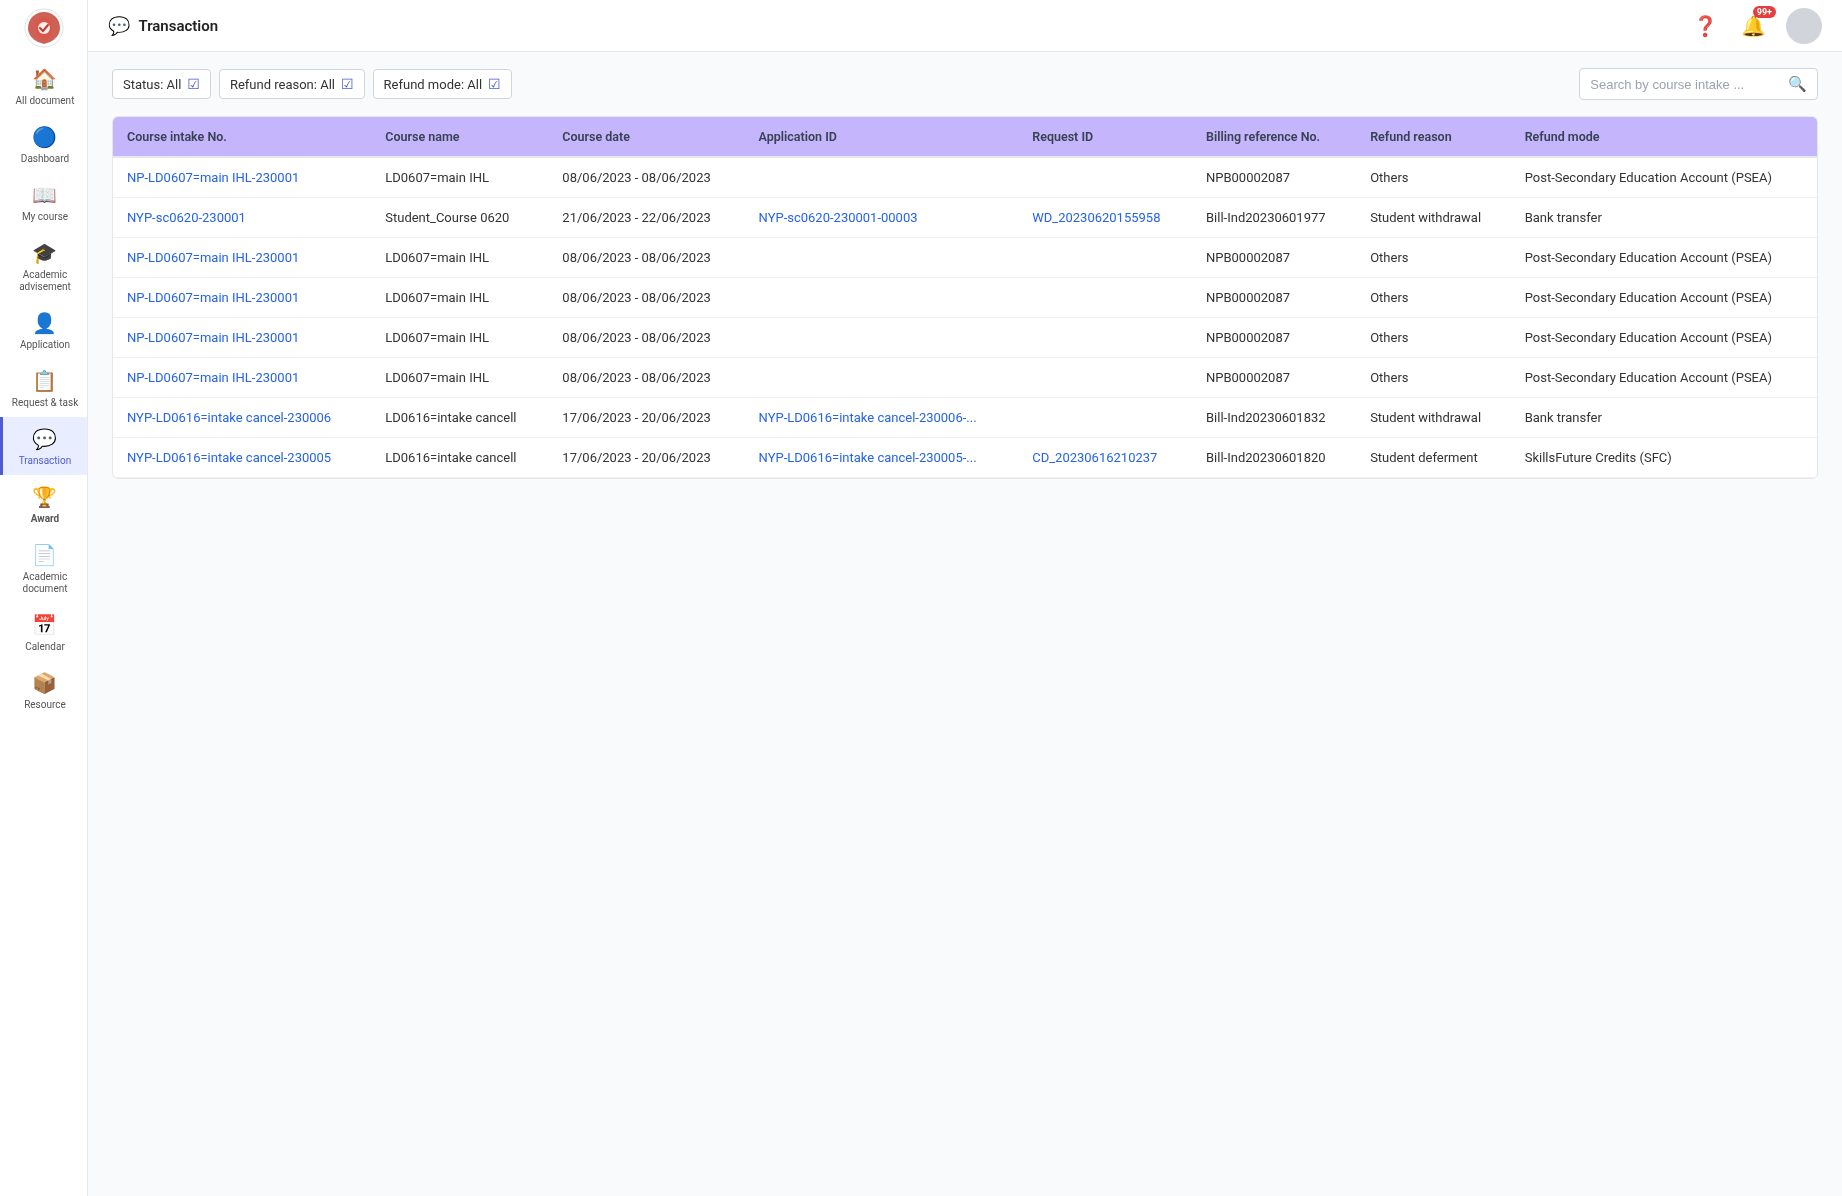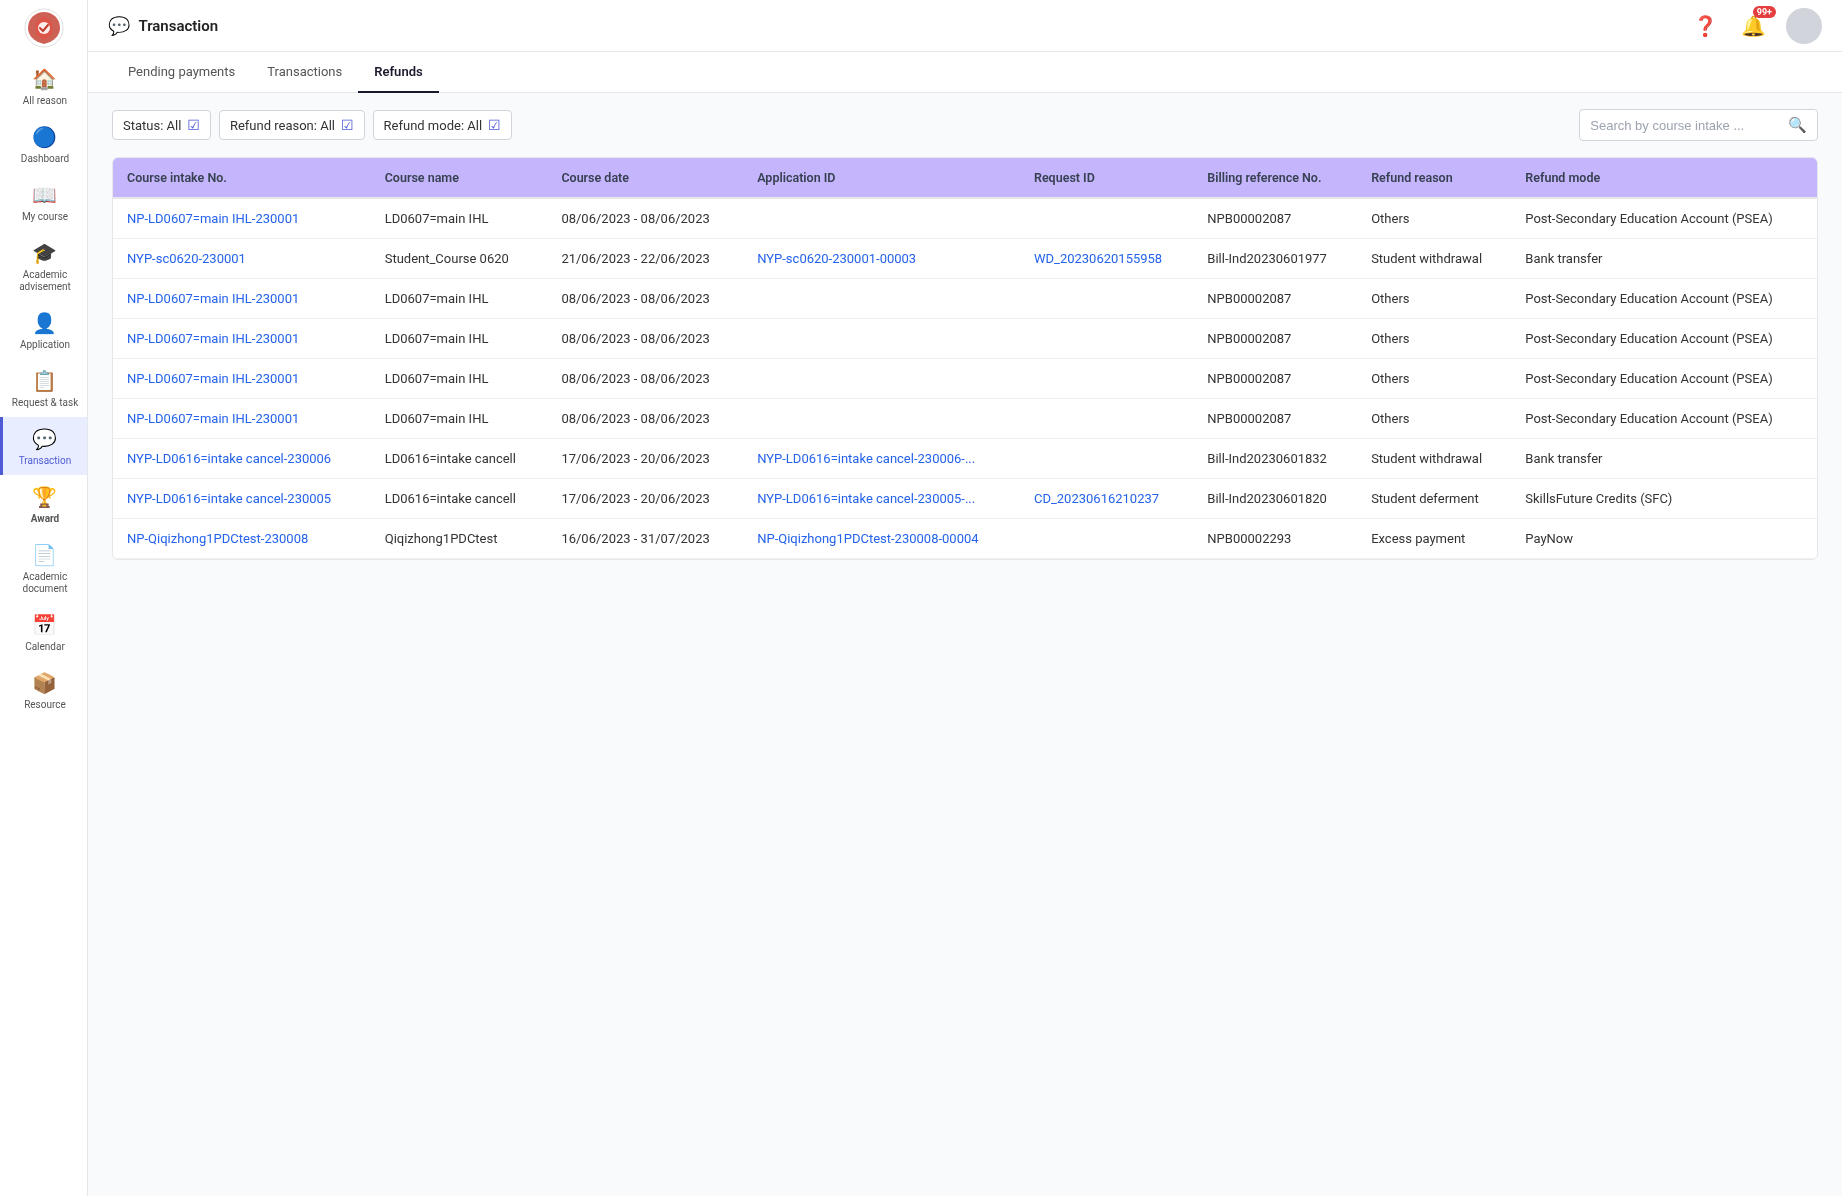--- a/index.html
+++ b/index.html
@@ -216,21 +216,21 @@
       <path d="M20 4 C28 4 36 10 36 20 C36 26 32 31 26 34 L20 36 L14 34 C8 31 4 26 4 20 C4 10 12 4 20 4Z" fill="#c0392b" opacity="0.8"></path>
       <path d="M12 14 L20 8 L28 14 L28 26 L20 32 L12 26 Z" fill="#e74c3c" opacity="0.6"></path>
       <circle cx="20" cy="20" r="6" fill="#fff" opacity="0.9"></circle>
       <path d="M16 20 L19 23 L24 17" stroke="#c0392b" stroke-width="2" fill="none" stroke-linecap="round"></path>
     </svg>
   </div>
 
   <div id="sidebar-items-container">
       <div class="sidebar-item">
     <span style="font-size:20px; color:#22c55e;">🏠</span>
-    <span style="font-size:10px; line-height:1.2; text-align:center; word-break:break-word;">All reason</span>
+    <span style="font-size:10px; line-height:1.2; text-align:center; word-break:break-word;">All document</span>
   </div>
       <div class="sidebar-item">
     <span style="font-size:20px; color:#3b82f6;">🔵</span>
     <span style="font-size:10px; line-height:1.2; text-align:center; word-break:break-word;">Dashboard</span>
   </div>
       <div class="sidebar-item">
     <span style="font-size:20px; color:#f59e0b;">📖</span>
     <span style="font-size:10px; line-height:1.2; text-align:left; word-break:break-word;">My course</span>
   </div>
       <div class="sidebar-item">
@@ -282,25 +282,20 @@
       <div class="icon-btn">
         <span style="font-size:20px; color:#555;">🔔</span>
         <span class="badge">99+</span>
       </div>
       <div class="avatar-circle"></div>
     </div>
   </header>
 
   <div class="content">
 
-    <div class="tabs" id="tabs-container">
-        <div class="tab">Pending payments</div>
-        <div class="tab">Transactions</div>
-        <div class="tab active">Refunds</div>
-      </div>
 
     <div class="filters-row">
       <div class="filter-select">
         <span>Status: All</span>
         <span class="check-icon">☑</span>
       </div>
       <div class="filter-select">
         <span>Refund reason: All</span>
         <span class="check-icon">☑</span>
       </div>
@@ -402,27 +397,17 @@
             <tr>
               <td><span class="link-text">NYP-LD0616=intake cancel-230005</span></td>
               <td>LD0616=intake cancell</td>
               <td>17/06/2023 - 20/06/2023</td>
               <td><span class="link-text">NYP-LD0616=intake cancel-230005-...</span></td>
               <td><span class="link-text">CD_20230616210237</span></td>
               <td>Bill-Ind20230601820</td>
               <td>Student deferment</td>
               <td>SkillsFuture Credits (SFC)</td>
             </tr>
-            <tr>
-              <td><span class="link-text">NP-Qiqizhong1PDCtest-230008</span></td>
-              <td>Qiqizhong1PDCtest</td>
-              <td>16/06/2023 - 31/07/2023</td>
-              <td><span class="link-text">NP-Qiqizhong1PDCtest-230008-00004</span></td>
-              <td></td>
-              <td>NPB00002293</td>
-              <td>Excess payment</td>
-              <td>PayNow</td>
-            </tr>
           </tbody>
       </table>
     </div>
   </div>
 </div>
 
 </body></html>

